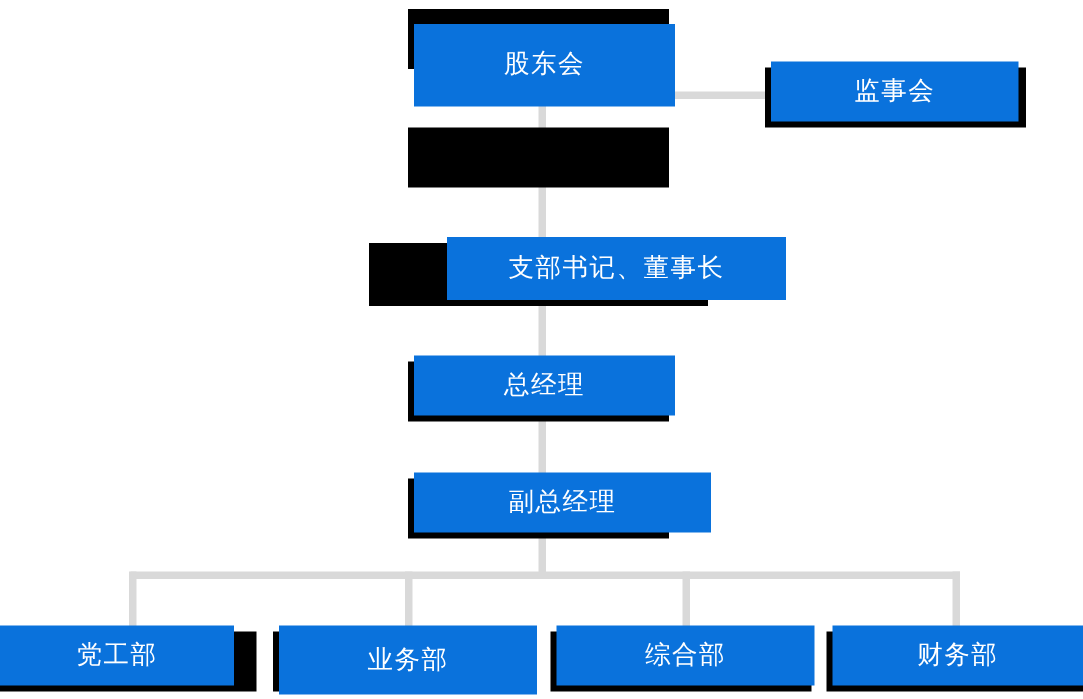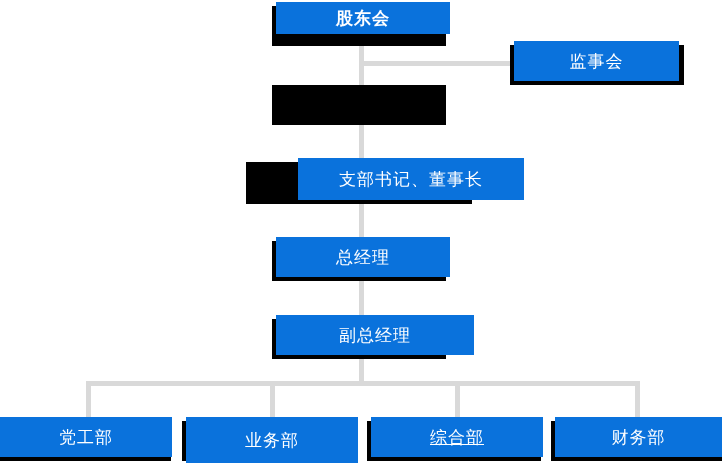--- a/index.html
+++ b/index.html
@@ -68,32 +68,32 @@
   <div class="node-shadow" style="left:510px; top:45px; width:174px; height:40px;"></div>
   <div class="node-shadow" style="left:272px; top:85px; width:174px; height:40px;"></div>
   <div class="node-shadow" style="left:246px; top:162px; width:226px; height:42px;"></div>
   <div class="node-shadow" style="left:272px; top:241px; width:174px; height:40px;"></div>
   <div class="node-shadow" style="left:272px; top:319px; width:174px; height:40px;"></div>
   <div class="node-shadow" style="left:-3px; top:421px; width:174px; height:40px;"></div>
   <div class="node-shadow" style="left:182px; top:421px; width:174px; height:40px;"></div>
   <div class="node-shadow" style="left:367px; top:421px; width:174px; height:40px;"></div>
   <div class="node-shadow" style="left:551px; top:421px; width:174px; height:40px;"></div>
 
-  <div class="node" style="left:276px; top:2px; width:174px; height:32px;font-weight:bold;">股东会</div>
+  <div class="node" style="left:276px; top:16px; width:174px; height:55px;">股东会</div>
 
   <div class="node" style="left:514px; top:41px; width:165px; height:40px;">监事会</div>
 
 
   <div class="node" style="left:250px; top:158px; width:226px; height:42px;margin-left:48px;">支部书记、董事长</div>
 
   <div class="node" style="left:276px; top:237px; width:174px; height:40px;text-align:right;">总经理</div>
 
   <div class="node" style="left:276px; top:315px; width:198px; height:40px;">副总经理</div>
 
-  <div class="node" style="left:0px; top:417px; width:172px; height:40px;">党工部</div>
+  <div class="node" style="left:0px; top:417px; width:156px; height:40px;">党工部</div>
 
   <div class="node" style="left:186px; top:417px; width:172px; height:46px;">业务部</div>
 
-  <div class="node" style="left:371px; top:417px; width:172px; height:40px;text-decoration:underline;">综合部</div>
+  <div class="node" style="left:371px; top:417px; width:172px; height:40px;">综合部</div>
 
   <div class="node" style="left:555px; top:417px; width:167px; height:40px;">财务部</div>
 
 </div>
 
 </body></html>

